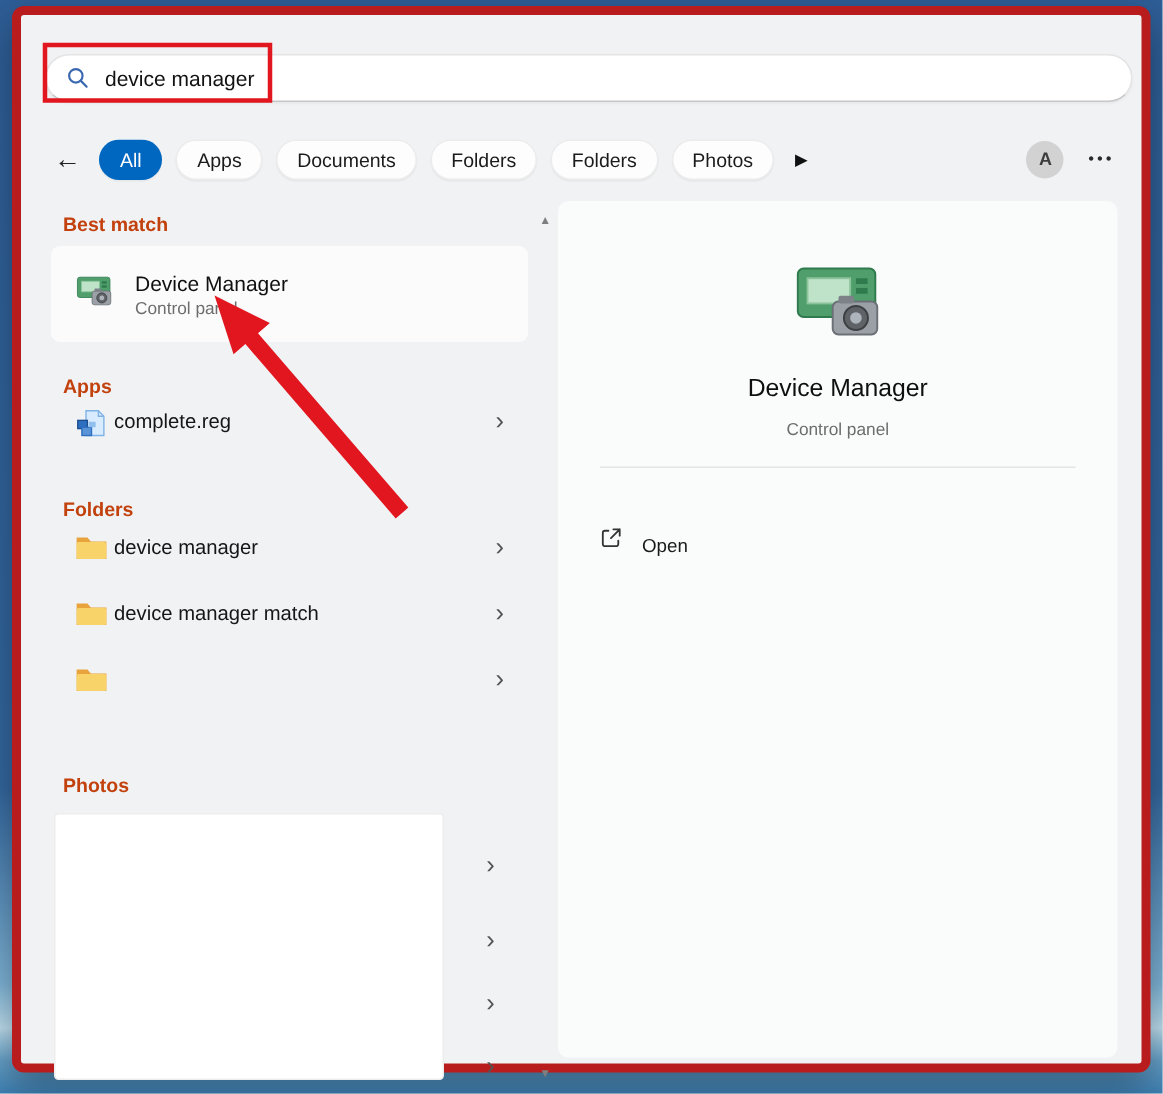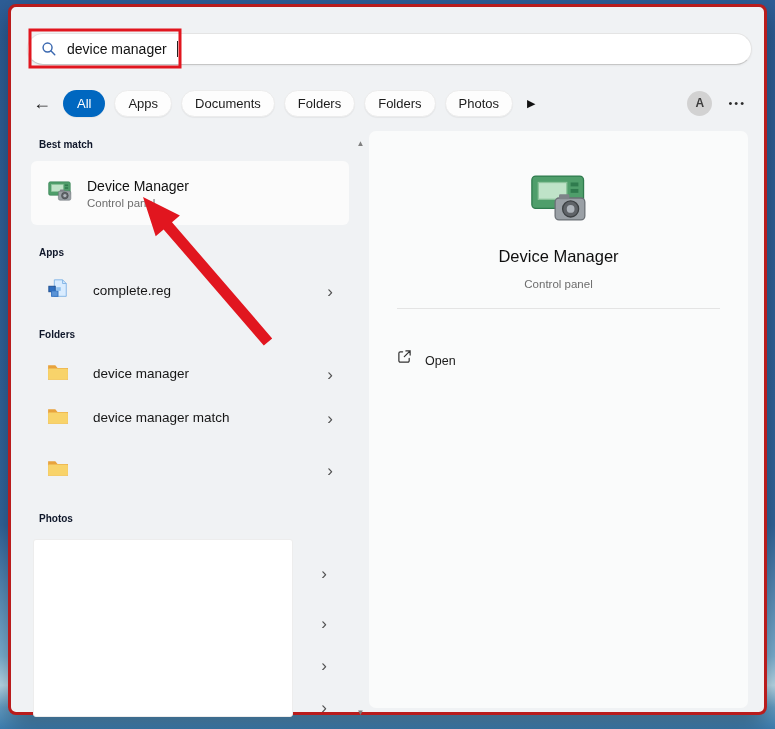--- a/index.html
+++ b/index.html
@@ -8,21 +8,21 @@
   }
   *{box-sizing:border-box}
   html,body{margin:0;padding:0}
   body{
     width:775px;height:729px;position:relative;overflow:hidden;
     font-family:"Liberation Sans","DejaVu Sans",sans-serif;
     background:linear-gradient(180deg,#2e5e97 0%,#33679f 72%,#7fb5d8 90%,#bfe0f0 94%,#66a1c9 97%,#3d7fb2 100%);
   }
   .window{
     position:absolute;left:8px;top:4px;width:759px;height:711px;
-    background:#f0f2f4;border:3px solid #b91c1c;border-radius:8px;
+    background:#f0f2f4;border:6px solid #b91c1c;border-radius:8px;
     box-shadow:0 10px 26px rgba(0,0,0,.35);
   }
   
   .search-bar{
     position:absolute;left:16px;top:26px;width:725px;height:32px;
     background:#ffffff;border:1px solid #e4e4e4;border-bottom:1px solid #c6c6c6;
     border-radius:17px;display:flex;align-items:center;gap:10px;padding:0 13px;
     box-shadow:0 1px 2px rgba(0,0,0,.05);
   }
   .search-icon{display:flex;align-items:center}
@@ -39,32 +39,32 @@
   }
   .pill.active{background:var(--accent);color:#fff;border-color:transparent}
   .more-arrow{font-size:11px;color:#111;margin-left:5px}
   .tabs-right{margin-left:auto;display:flex;align-items:center;gap:16px}
   .avatar{
     width:25px;height:25px;border-radius:50%;background:#d2d2d2;color:#3d3d3d;
     font-size:12px;font-weight:bold;display:flex;align-items:center;justify-content:center;
   }
   .ellipsis{font-size:11px;color:#2b2b2b;letter-spacing:2px}
   
-  .section-label{position:absolute;left:28px;font-size:10px;font-weight:bold;color:#0f172a}
+  .section-label{position:absolute;left:28px;font-size:13px;font-weight:bold;color:#c2410c}
   .lbl-best{top:132px}.lbl-apps{top:240px}.lbl-folders{top:322px}.lbl-photos{top:506px}
   .best-card{
     position:absolute;left:20px;top:154px;width:318px;height:64px;background:#fbfbfb;
     border-radius:6px;display:flex;align-items:center;gap:14px;padding:0 16px;
   }
   .best-text{display:flex;flex-direction:column}
   .best-title{font-size:14px;color:#101010}
   .best-sub{font-size:11.5px;color:#6d6d6d;margin-top:3px}
   .row{
     position:absolute;left:20px;width:318px;height:44px;border-radius:6px;
-    display:flex;align-items:center;gap:24px;padding:0 16px;
+    display:flex;align-items:flex-start;gap:4px;padding:0 16px;
   }
   .row-reg{top:262px}
   .row-f1{top:346px;height:42px}
   .row-f2{top:390px;height:42px}
   .row-f3{top:434px;height:58px}
   .row-label{font-size:13.5px;color:#161616;line-height:1.35}
   .row-f3 .row-label{width:190px}
   .chev{margin-left:auto;color:#535353;font-size:17px;line-height:1}
   .photo-box{
     position:absolute;left:22px;top:532px;width:260px;height:178px;

